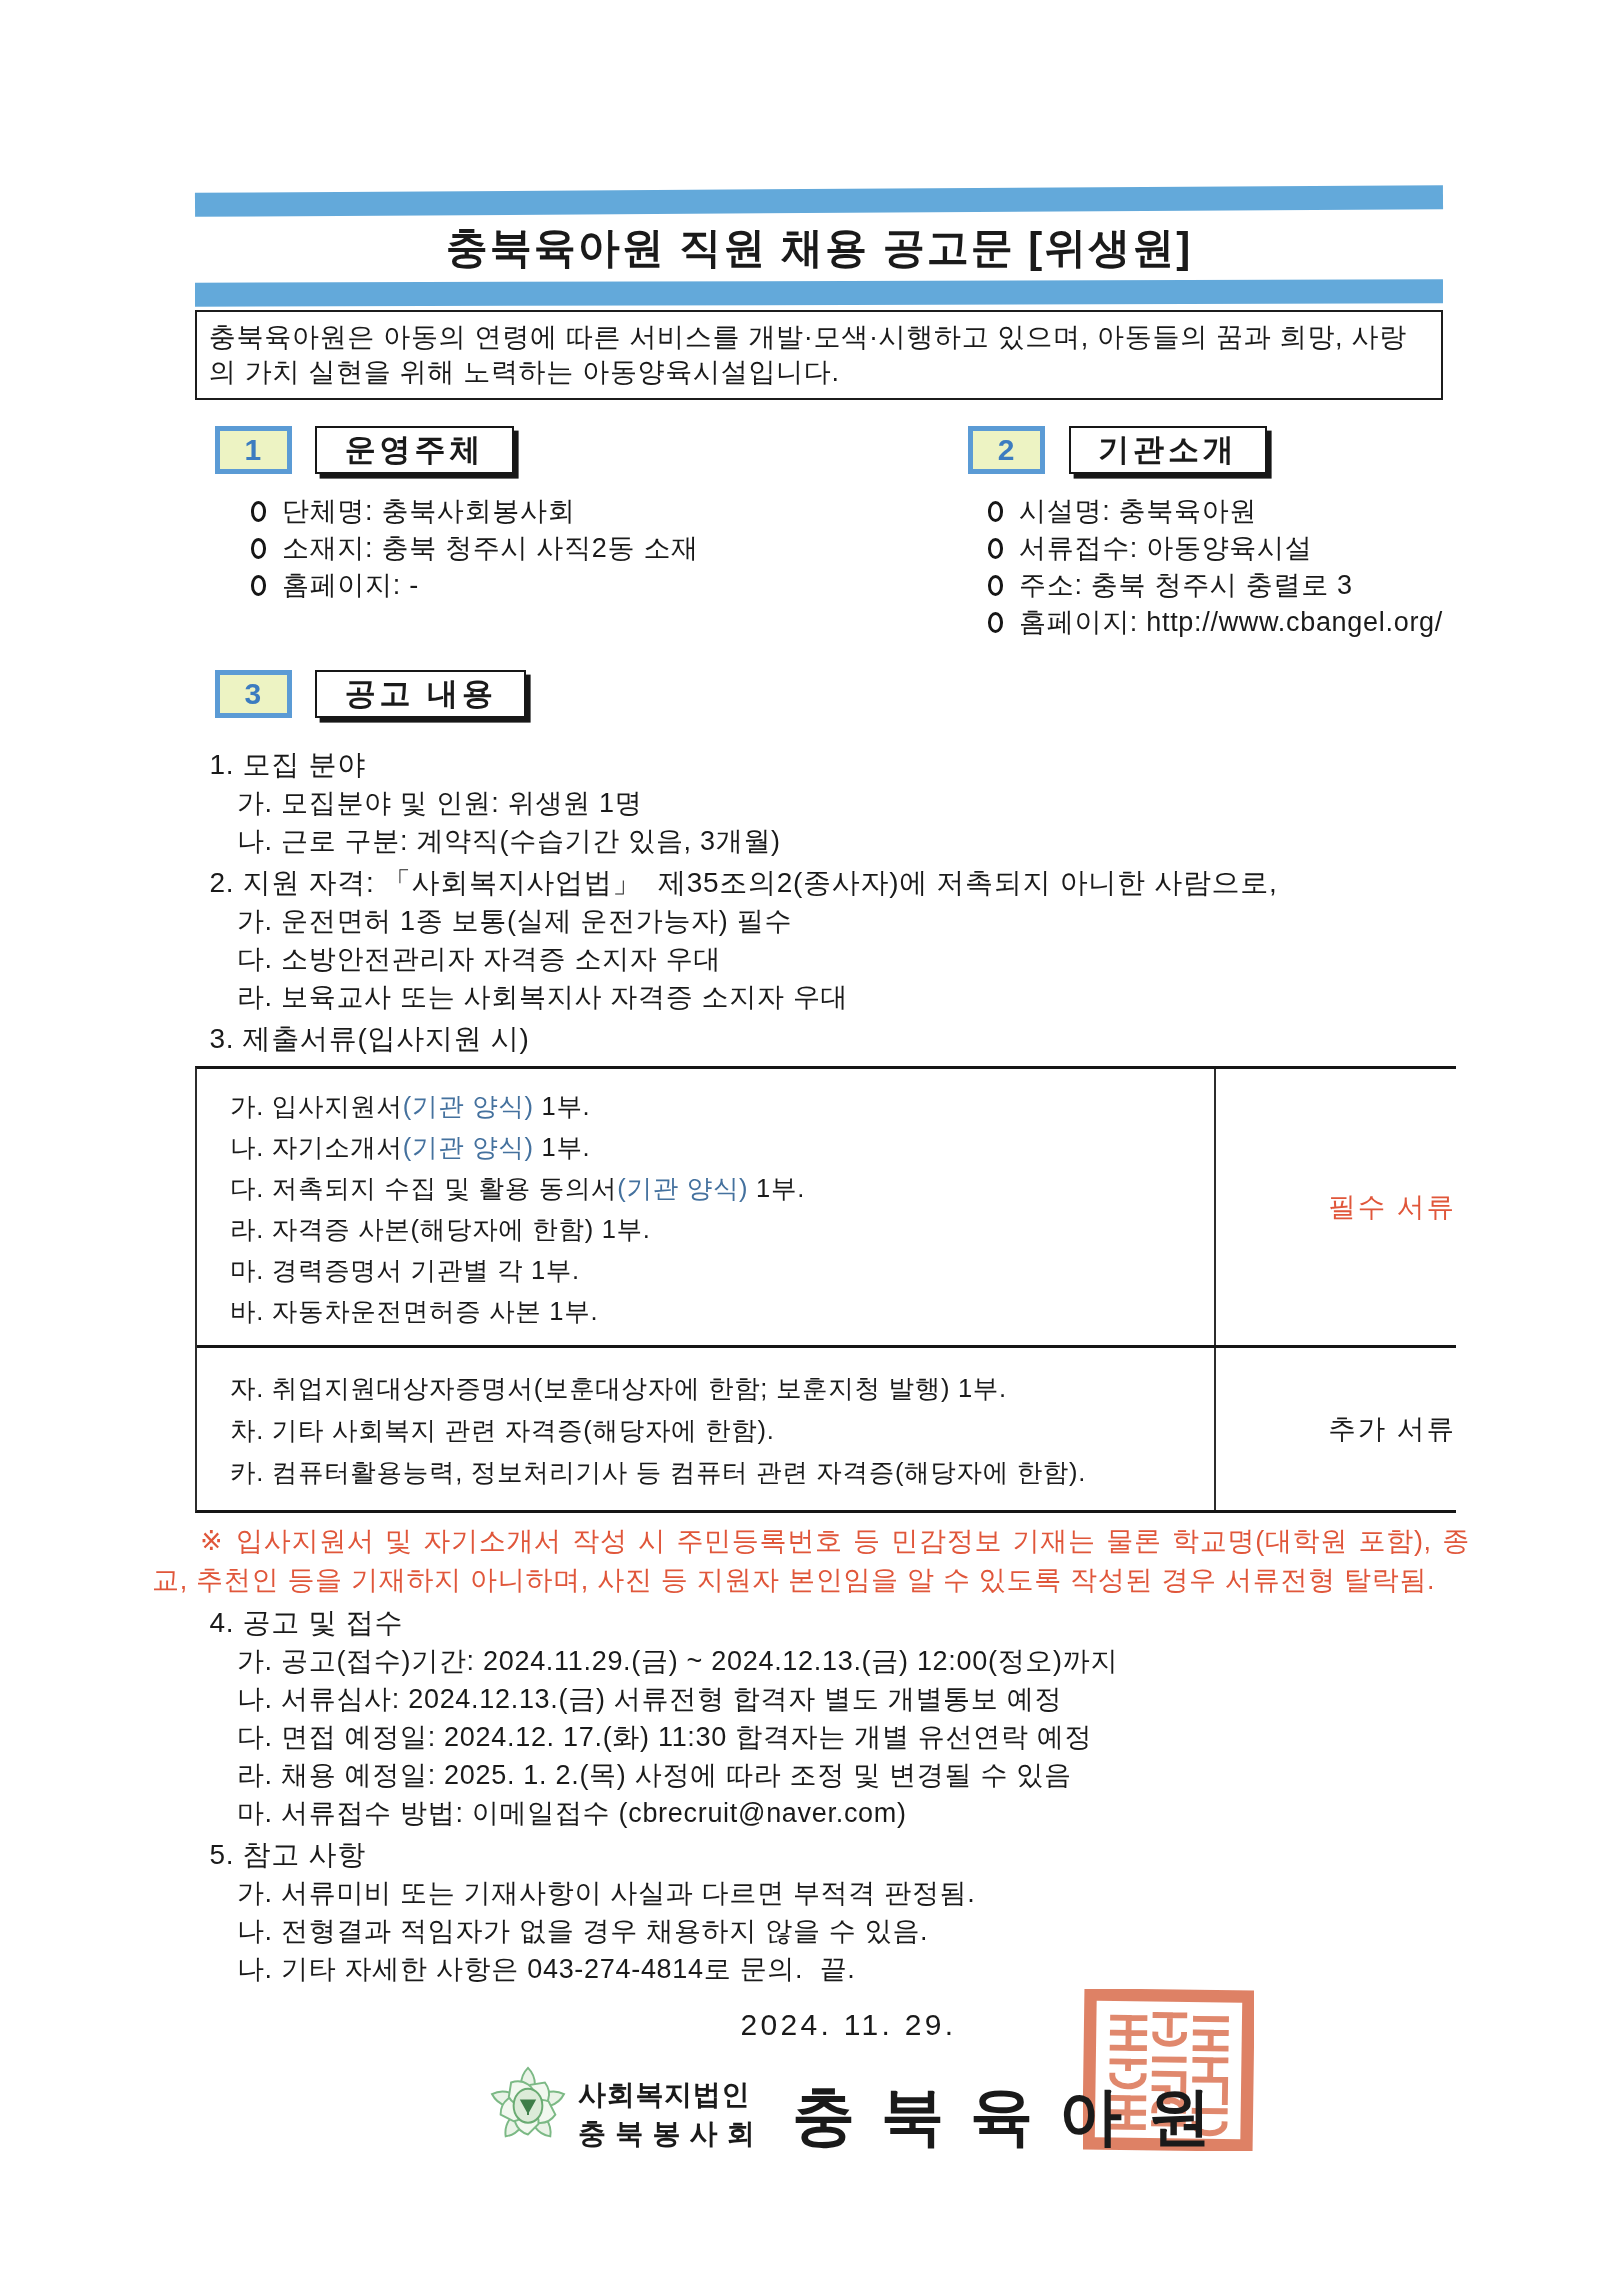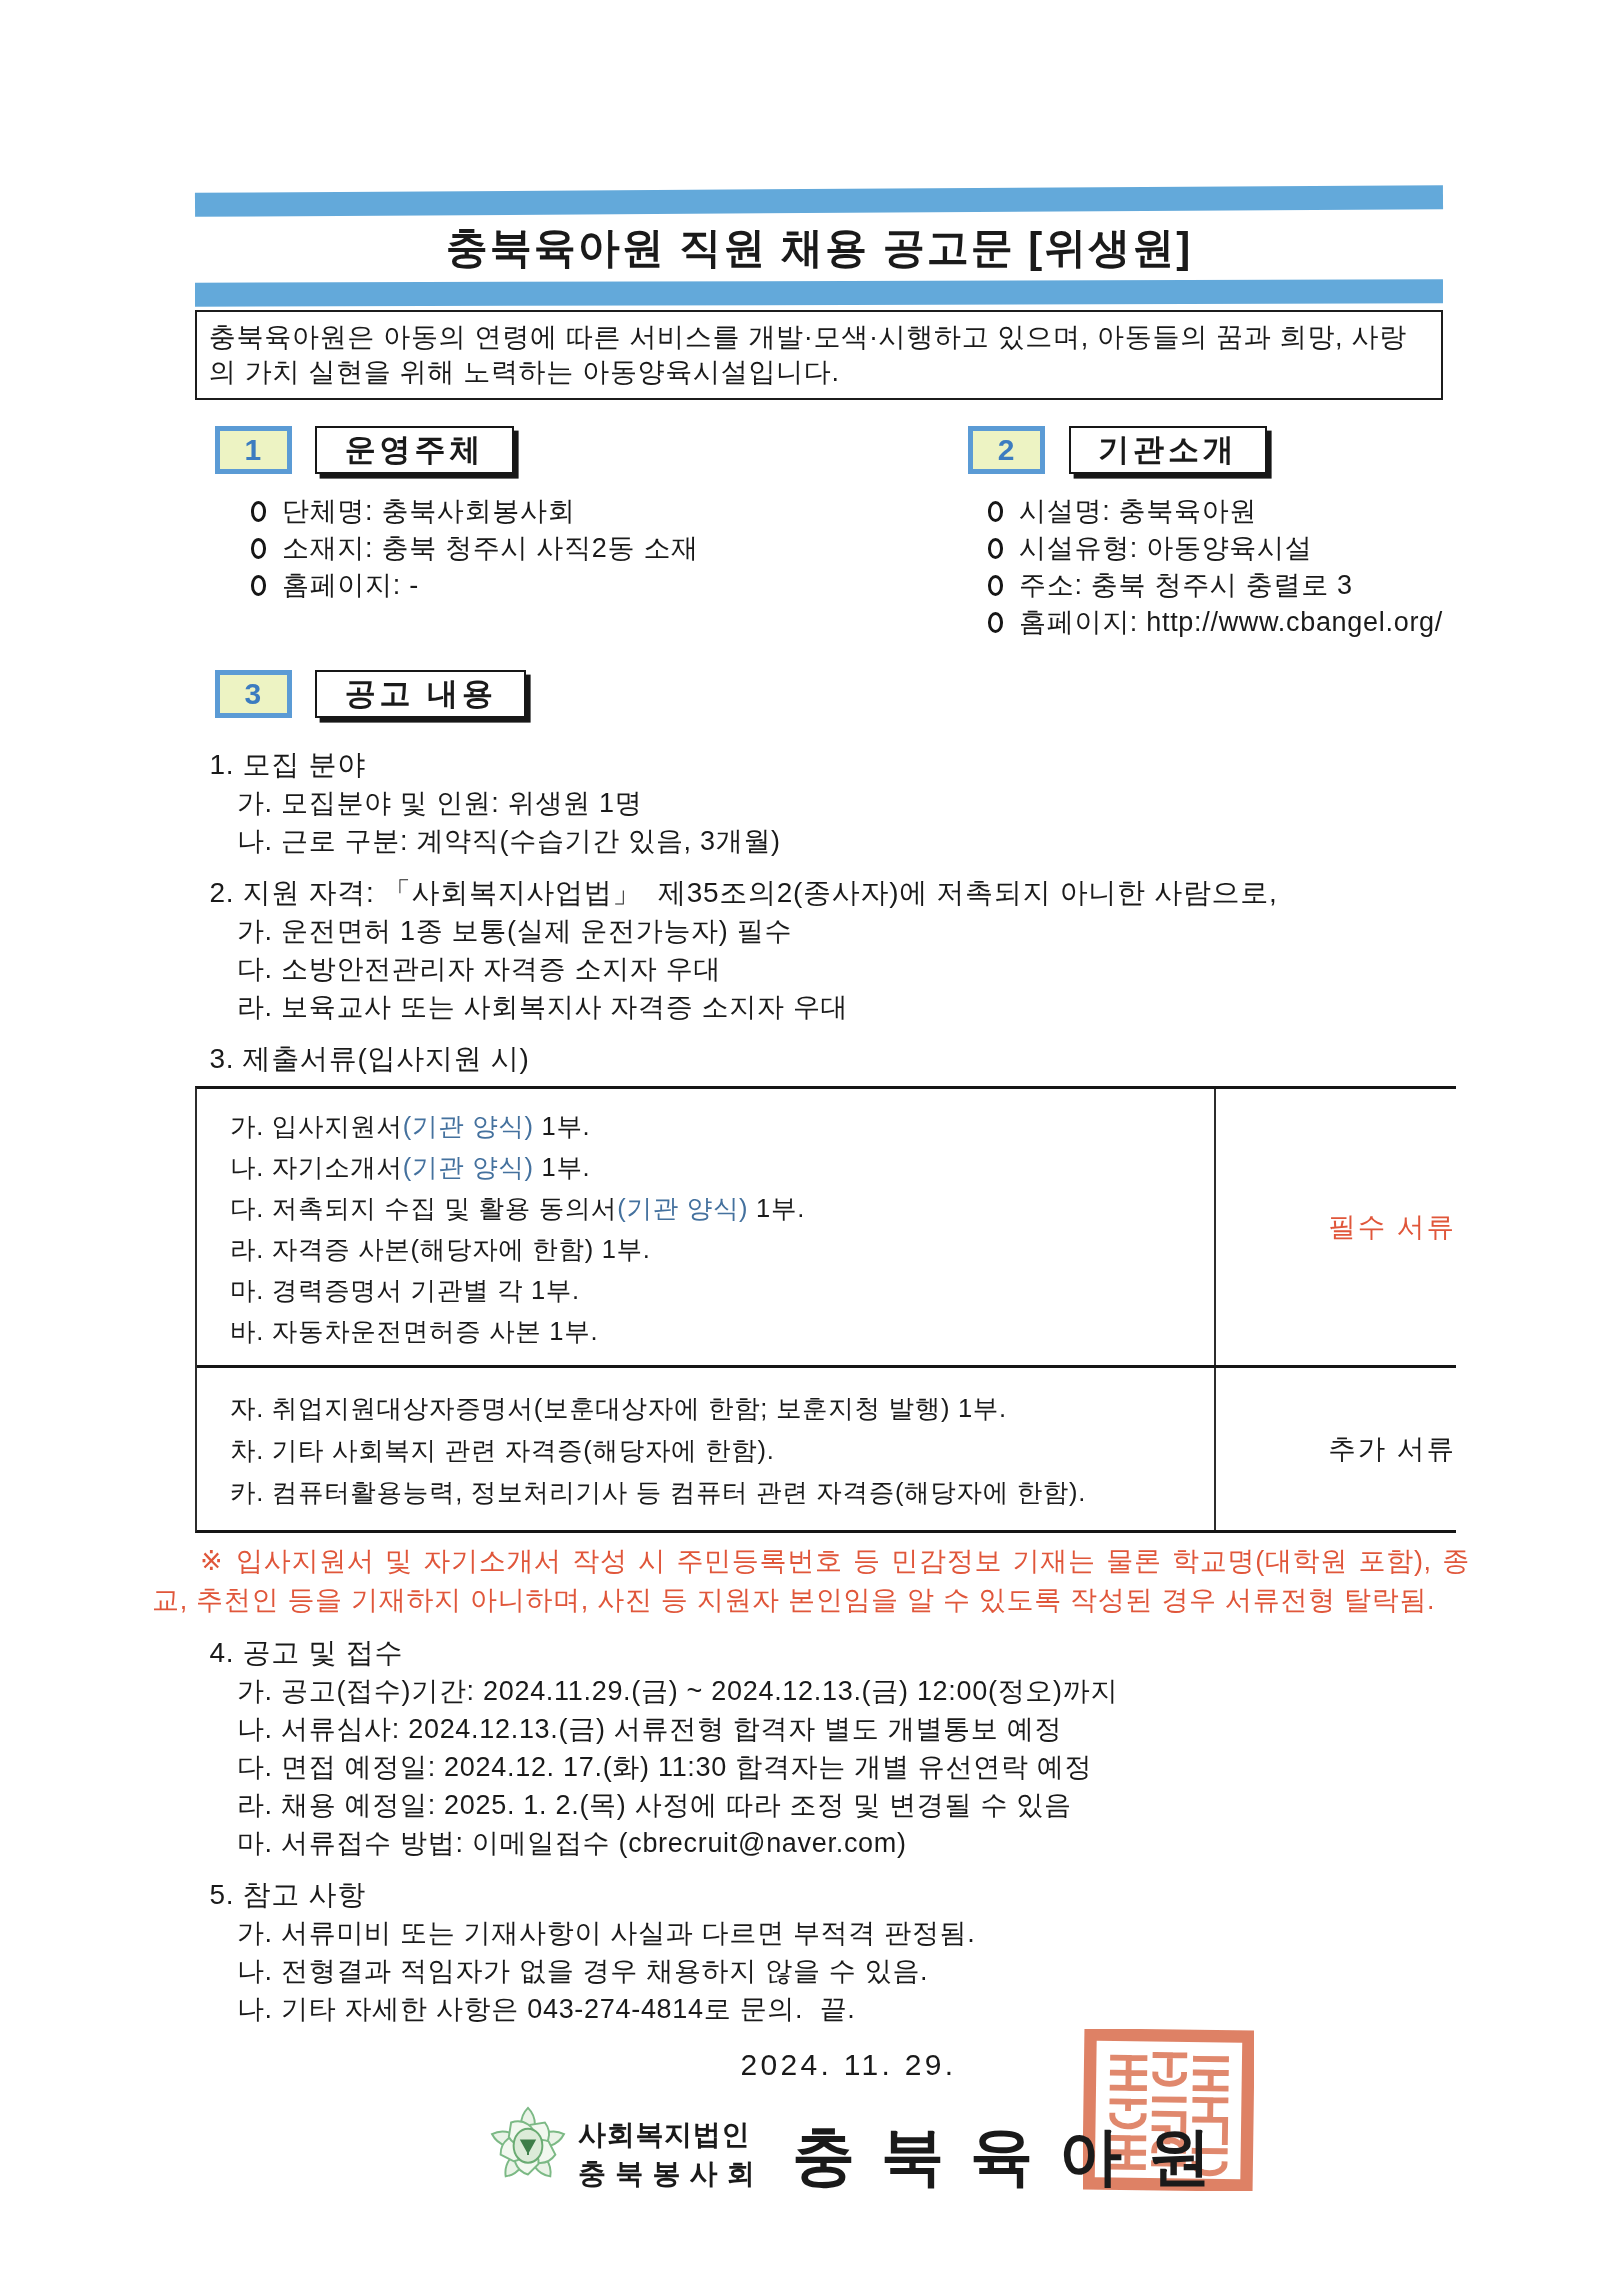--- a/index.html
+++ b/index.html
@@ -34,21 +34,21 @@
   .col2 .bullets{ margin-left:19.6px; }
   .li{ font-size:27px; line-height:37px; white-space:nowrap; }
   .ring{
     display:inline-block; width:15.7px; height:21px; box-sizing:border-box; border:3.3px solid #161616;
     border-radius:50%; margin-right:15.7px; vertical-align:-1.3px;
   }
 
   .sec3-wrap{ margin-top:29px; padding-left:19.6px; }
   .main-block{ padding-left:14.4px; }
   .num-heading{ font-size:28px; line-height:38px; white-space:nowrap; }
-  .mt-lg{ margin-top:27.5px; } .mt-md{ margin-top:14px; }
+  .mt-lg{ margin-top:27.5px; } .mt-md{ margin-top:4px; }
   .sub{ margin-left:27.5px; font-size:27px; line-height:38px; white-space:nowrap; }
 
   .doc-table{ margin-top:7.9px; width:1261px; box-sizing:border-box;
     border-top:3.3px solid #161616; border-bottom:3.3px solid #161616; border-left:2px solid #2c2c2c; }
   .doc-row{ display:flex; }
   .doc-row + .doc-row{ border-top:3.3px solid #161616; }
   .doc-cell-items{ flex:1; padding:17px 0 13px 33px; }
   .doc-row.r1 .doc-line{ line-height:41px; }
   .doc-row.r2 .doc-cell-items{ padding:19.6px 0 17px 33px; }
   .doc-row.r2 .doc-line{ line-height:42px; }
@@ -93,21 +93,21 @@
             <div class="li"><span class="ring"></span><span>홈페이지: -</span></div>
           </div>
       </div>
       <div class="section-col col2">
         <div class="sec-header">
           <div class="badge">2</div>
           <div class="sec-title-box">기관소개</div>
         </div>
         <div class="bullets">
             <div class="li"><span class="ring"></span><span>시설명: 충북육아원</span></div>
-            <div class="li"><span class="ring"></span><span>시설유형: 아동양육시설</span></div>
+            <div class="li"><span class="ring"></span><span>서류접수: 아동양육시설</span></div>
             <div class="li"><span class="ring"></span><span>주소: 충북 청주시 충렬로 3</span></div>
             <div class="li"><span class="ring"></span><span>홈페이지: http://www.cbangel.org/</span></div>
           </div>
       </div>
     </div>
 
     <div class="sec3-wrap">
       <div class="sec-header">
         <div class="badge">3</div>
         <div class="sec-title-box">공고 내용</div>

